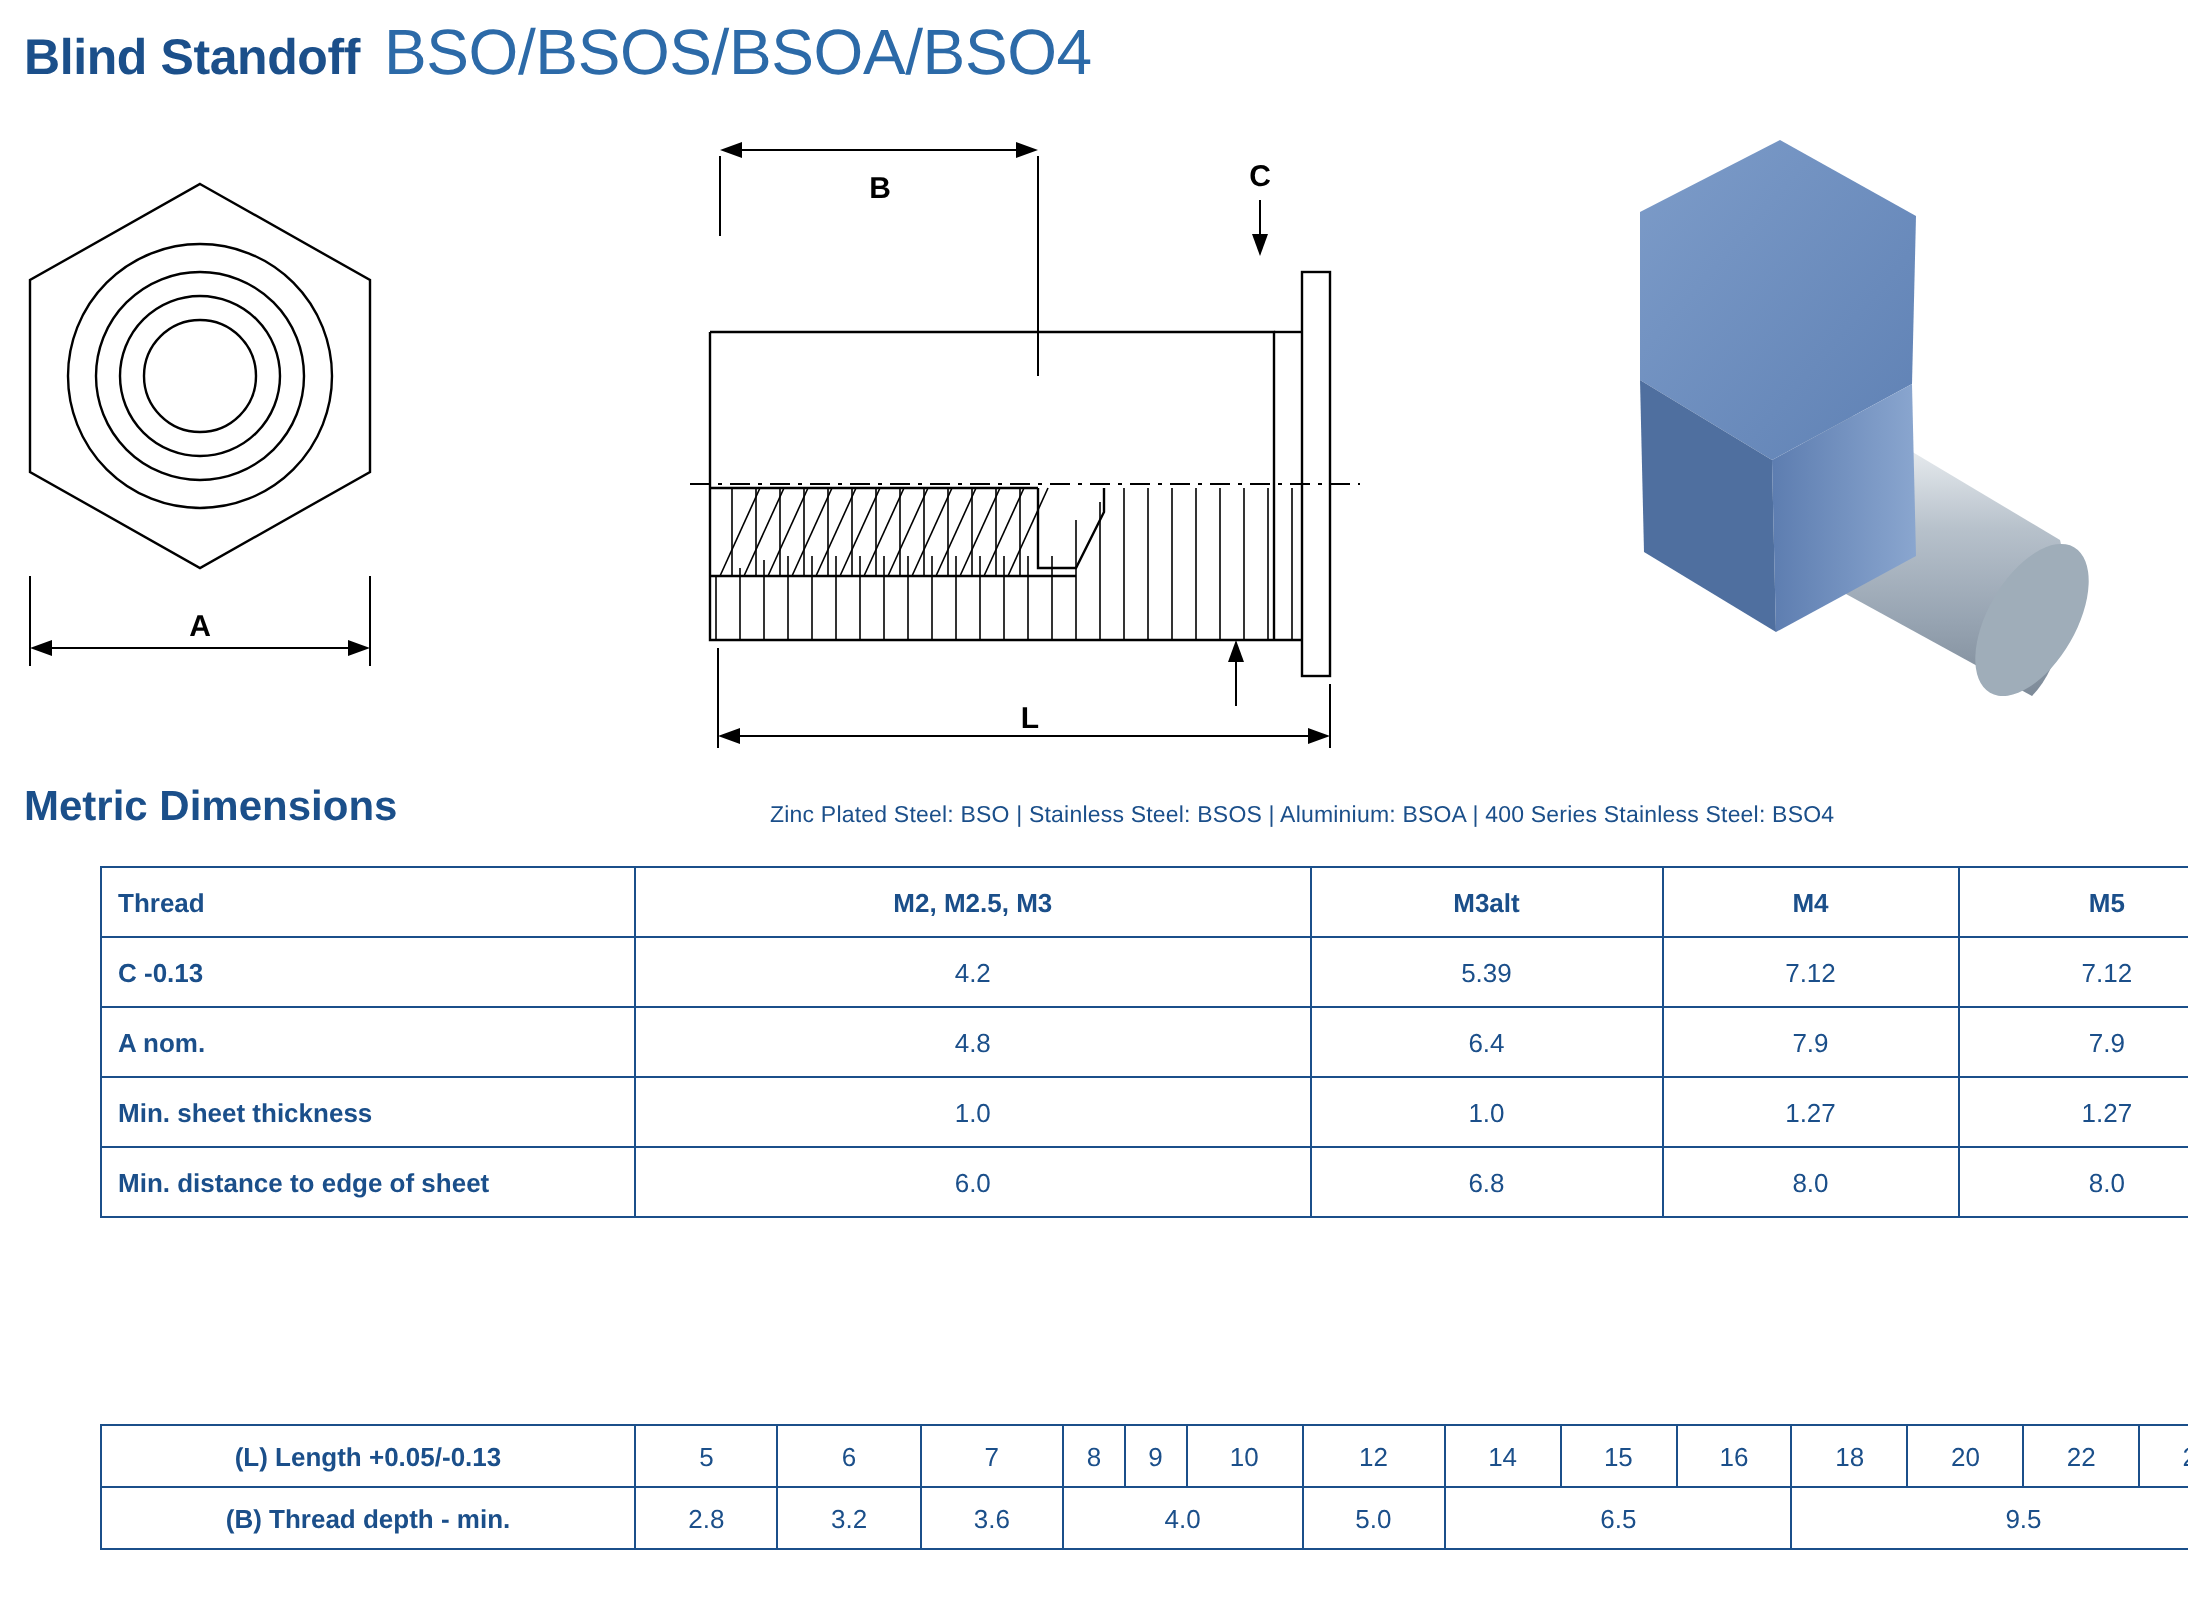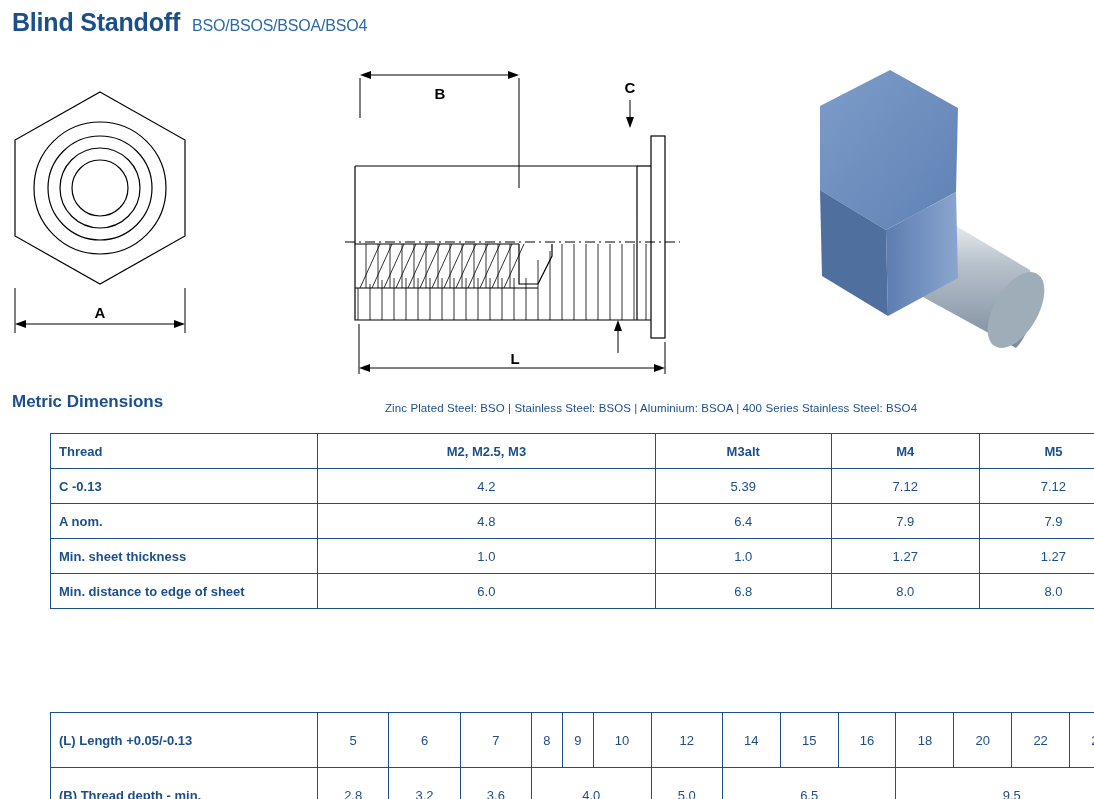--- a/index.html
+++ b/index.html
@@ -9,42 +9,42 @@
     font-family:"Liberation Sans", sans-serif;
     color:#1b3f73;
     position:relative;
     overflow:hidden;
   }
   .page{position:relative;width:1094px;height:781px;}
 
   
   .title-row{position:absolute;left:12px;top:8px;display:flex;align-items:baseline;gap:12px;}
   .title-main{font-size:25px;font-weight:bold;color:#1b4f8a;letter-spacing:-0.2px;}
-  .title-sub{font-size:16px;font-weight:normal;color:#2c6aa8;letter-spacing:-0.2px;}
+  .title-sub{font-size:32px;font-weight:normal;color:#2c6aa8;letter-spacing:-0.2px;}
 
   
   .drawings{position:absolute;left:0;top:48px;width:1094px;height:330px;}
 
   
-  .metric-head{position:absolute;left:12px;top:392px;font-size:17px;font-weight:bold;color:#1b4f8a;}
+  .metric-head{position:absolute;left:12px;top:392px;font-size:21px;font-weight:bold;color:#1b4f8a;}
   .material-note{position:absolute;left:385px;top:402px;font-size:11.5px;color:#1b4f8a;font-weight:normal;letter-spacing:0.1px;}
 
   
   table{border-collapse:collapse;margin-left:42px;}
   .main-table{position:absolute;left:8px;top:433px;width:1078px;font-size:13px;}
   .main-table td{border:1px solid #1b4f8a;height:34px;padding:0 8px;color:#1b4f8a;}
   .main-table td.label{font-weight:bold;width:250px;text-align:left;}
   .main-table td.val{text-align:center;font-weight:normal;}
   .main-table tr.header td{font-weight:bold;text-align:center;}
   .main-table tr.header td.label{text-align:left;}
 
   
   .len-table{position:absolute;left:8px;top:712px;width:1078px;font-size:13px;}
   .len-table td{border:1px solid #1b4f8a;height:30px;color:#1b4f8a;text-align:center;padding:0;}
-  .len-table td.label{font-weight:bold;text-align:left;padding:12px 8px;width:250px;}
+  .len-table td.label{font-weight:bold;text-align:center;padding:0 8px;width:250px;}
 
   
   svg{display:block;}
   .ln{stroke:#000;stroke-width:1.2;fill:none;}
   .lnthin{stroke:#000;stroke-width:1;fill:none;}
   .dash{stroke:#000;stroke-width:1;fill:none;stroke-dasharray:10 4 2 4;}
   .hatch{stroke:#000;stroke-width:0.8;fill:none;}
   .dimtxt{font-family:"Liberation Sans",sans-serif;font-size:15px;font-weight:bold;fill:#000;}
 </style>
 </head>

